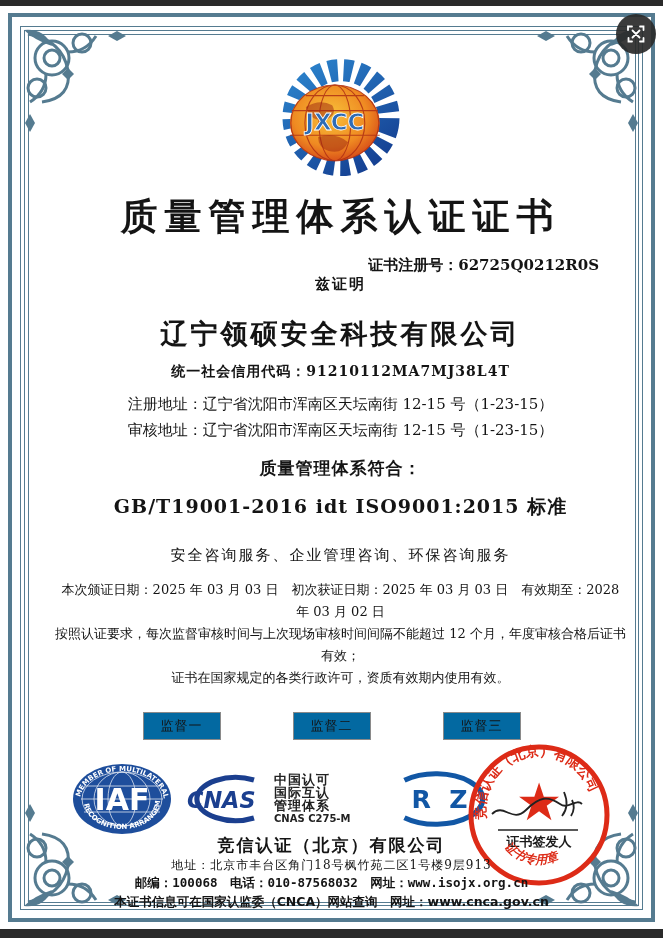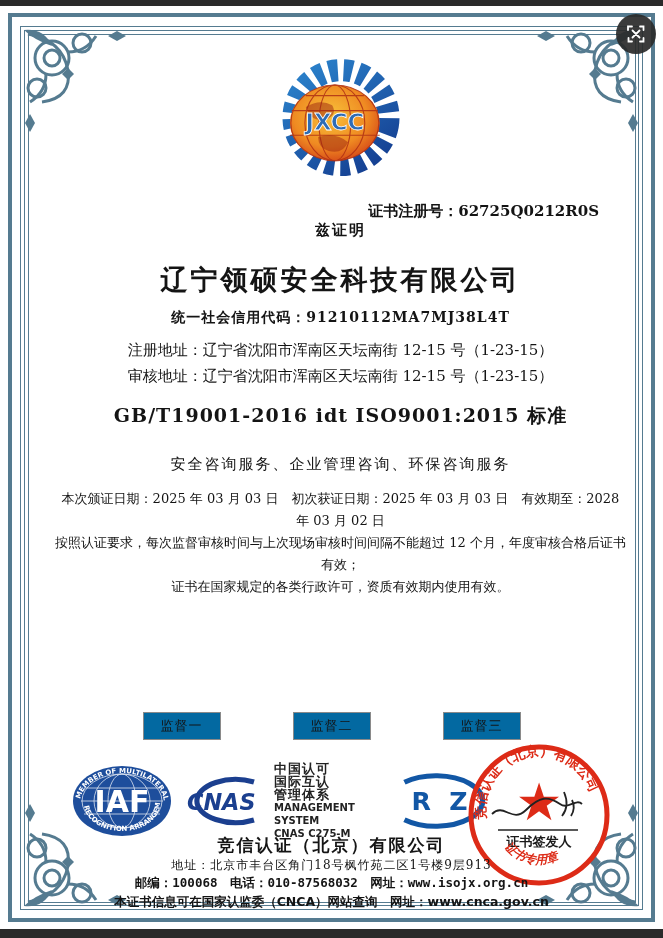--- a/index.html
+++ b/index.html
@@ -163,34 +163,36 @@
         <ellipse cx="93" cy="76" rx="18" ry="43"></ellipse>
         <ellipse cx="93" cy="76" rx="34" ry="43"></ellipse>
         <ellipse cx="93" cy="76" rx="50" ry="43"></ellipse>
         <path d="M44,62 H142 M42,90 H144 M60,45 H126"></path>
       </g>
       <path d="M60,58 q16,-10 30,-2 q6,10 -6,16 q-18,4 -24,-14 z" fill="#9c2410" opacity="0.5"></path>
       <path d="M74,92 q20,-6 34,6 q-6,14 -22,10 q-12,-4 -12,-16 z" fill="#9c2410" opacity="0.5"></path>
       <text x="93" y="84" text-anchor="middle" font-family="DejaVu Sans, sans-serif" font-size="26" font-weight="bold" fill="#2e6cb5" stroke="#ffffff" stroke-width="0.9">JXCC</text>
     </svg>
 
+    <div class="title">质量管理体系认证证书</div>
 
     <div class="regno">
       <span>证书注册号：</span><span>62725Q0212R0S</span>
     </div>
 
     <div class="certify">兹证明</div>
     <div class="company">辽宁领硕安全科技有限公司</div>
     <div class="credit">统一社会信用代码：91210112MA7MJ38L4T</div>
 
     <div class="addr">
       <div>注册地址：辽宁省沈阳市浑南区天坛南街 12-15 号（1-23-15）</div>
       <div>审核地址：辽宁省沈阳市浑南区天坛南街 12-15 号（1-23-15）</div>
     </div>
 
+    <div class="sys-head">质量管理体系符合：</div>
     <div class="standard">GB/T19001-2016 idt ISO9001:2015 标准</div>
     <div class="scope">安全咨询服务、企业管理咨询、环保咨询服务</div>
 
     <div class="terms">
       <div>本次颁证日期：2025 年 03 月 03 日　初次获证日期：2025 年 03 月 03 日　有效期至：2028 年 03 月 02 日</div>
       <div>按照认证要求，每次监督审核时间与上次现场审核时间间隔不能超过 12 个月，年度审核合格后证书有效；</div>
       <div>证书在国家规定的各类行政许可，资质有效期内使用有效。</div>
     </div>
   </div>
 
@@ -225,21 +227,20 @@
 
     <svg width="86" height="62" viewBox="0 0 100 70" style="margin-left:8px;">
       <path d="M 86,13 A 45,25 0 1 0 86,57" fill="none" stroke="#1b3f8f" stroke-width="6"></path>
       <text x="48" y="45" text-anchor="middle" font-family="DejaVu Sans, sans-serif" font-size="26" font-weight="bold" font-style="italic" fill="#1b3f8f">CNAS</text>
     </svg>
 
     <div class="cnas-block">
       <div class="cn">中国认可</div>
       <div class="cn">国际互认</div>
       <div class="cn">管理体系</div>
-      <div>MANAGEMENT SYSTEM</div>
       <div>CNAS C275-M</div>
     </div>
 
     <svg width="104" height="58" viewBox="0 0 110 62" style="margin-left:10px;">
       <path d="M 17,11 A 50,27 0 1 1 17,51" fill="none" stroke="#1257a5" stroke-width="5.5"></path>
       <text x="57" y="41" text-anchor="middle" font-family="DejaVu Sans, sans-serif" font-size="27" font-weight="bold" fill="#1257a5" letter-spacing="5">R Z</text>
     </svg>
   </div>
 
   <svg class="seal" width="150" height="150" viewBox="0 0 150 150">

